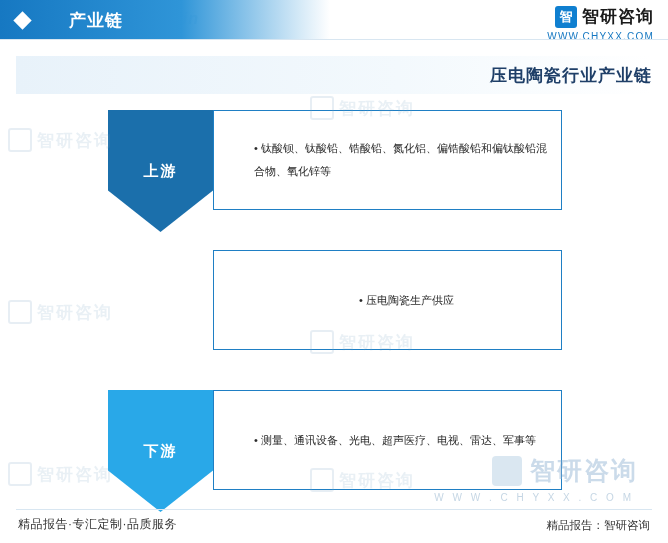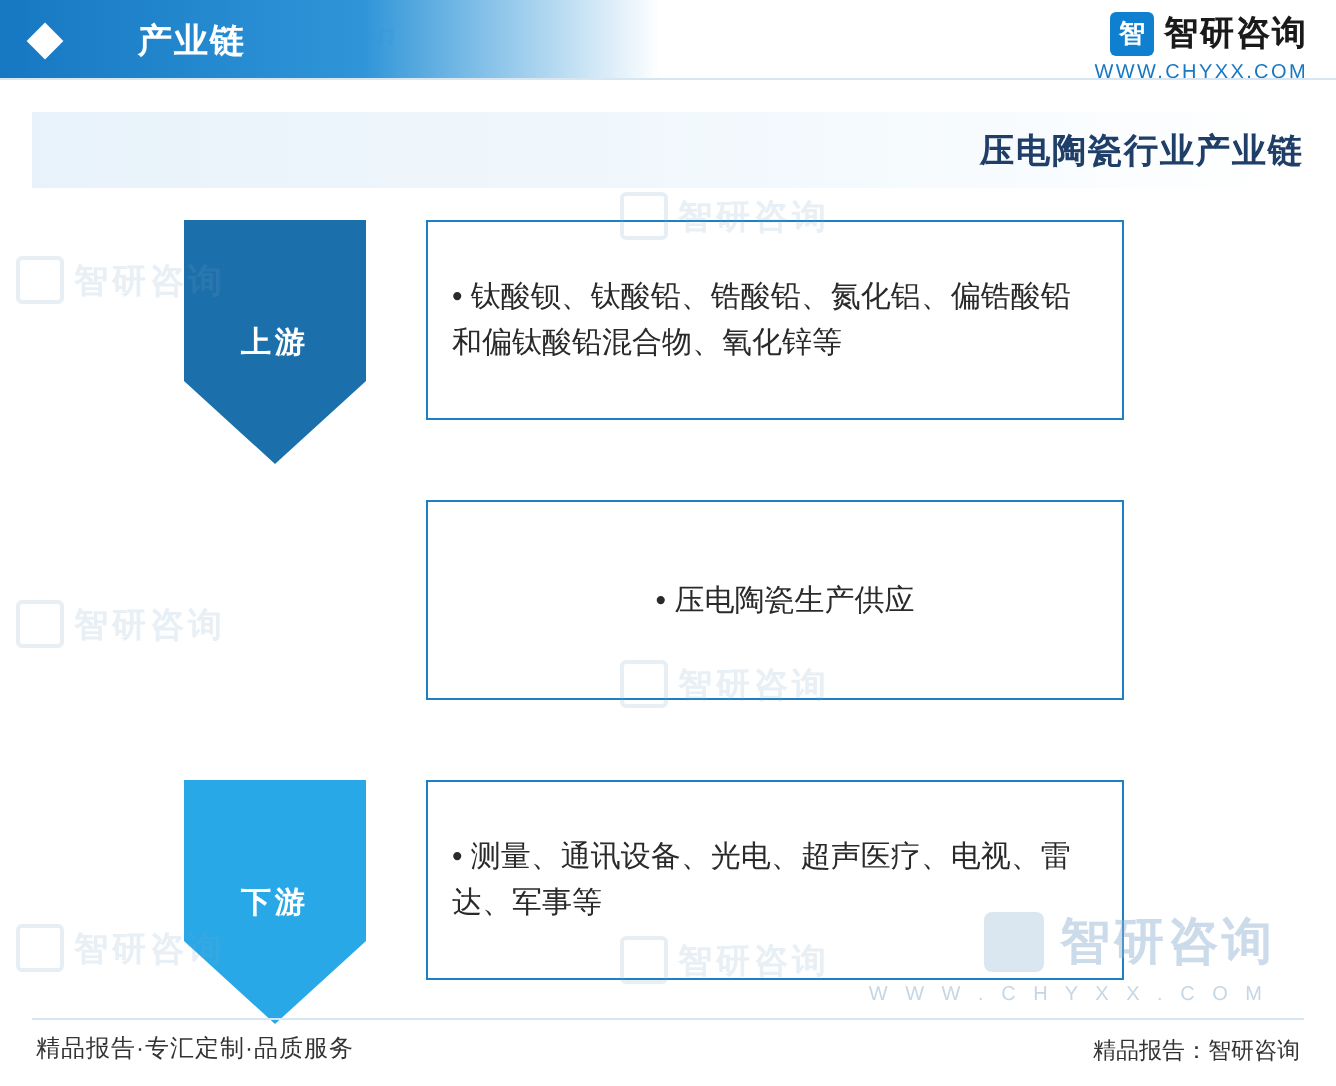--- a/index.html
+++ b/index.html
@@ -120,23 +120,23 @@
     position: absolute;
     left: 0; top: 100px;
     width: 668px;
   }
   .row {
     position: relative;
     height: 140px;
   }
   .arrow {
     position: absolute;
-    left: 92px;
+    left: 108px;
     top: 10px;
-    width: 91px;
+    width: 105px;
     height: 122px;
   }
   .arrow-shape {
     position: absolute;
     inset: 0;
     clip-path: polygon(0 0, 100% 0, 100% 66%, 50% 100%, 0 66%);
   }
   .arrow-label {
     position: absolute;
     left: 0; right: 0;
@@ -154,25 +154,26 @@
     width: 349px;
     height: 100px;
     border: 1px solid #1f7fc4;
     background: #ffffff;
     display: flex;
     align-items: center;
     box-sizing: border-box;
   }
   .panel-text {
     padding: 0 14px 0 12px;
-    font-size: 15px;
+    font-size: 11px;
     color: #2a2a2a;
     line-height: 23px;
     width: 100%;
     box-sizing: border-box;
+    margin-left: 28px;
   }
   .panel-text.center {
     text-align: center;
     padding-left: 24px;
   }
 
   
   .wm {
     position: absolute;
     color: rgba(120,160,195,0.16);

